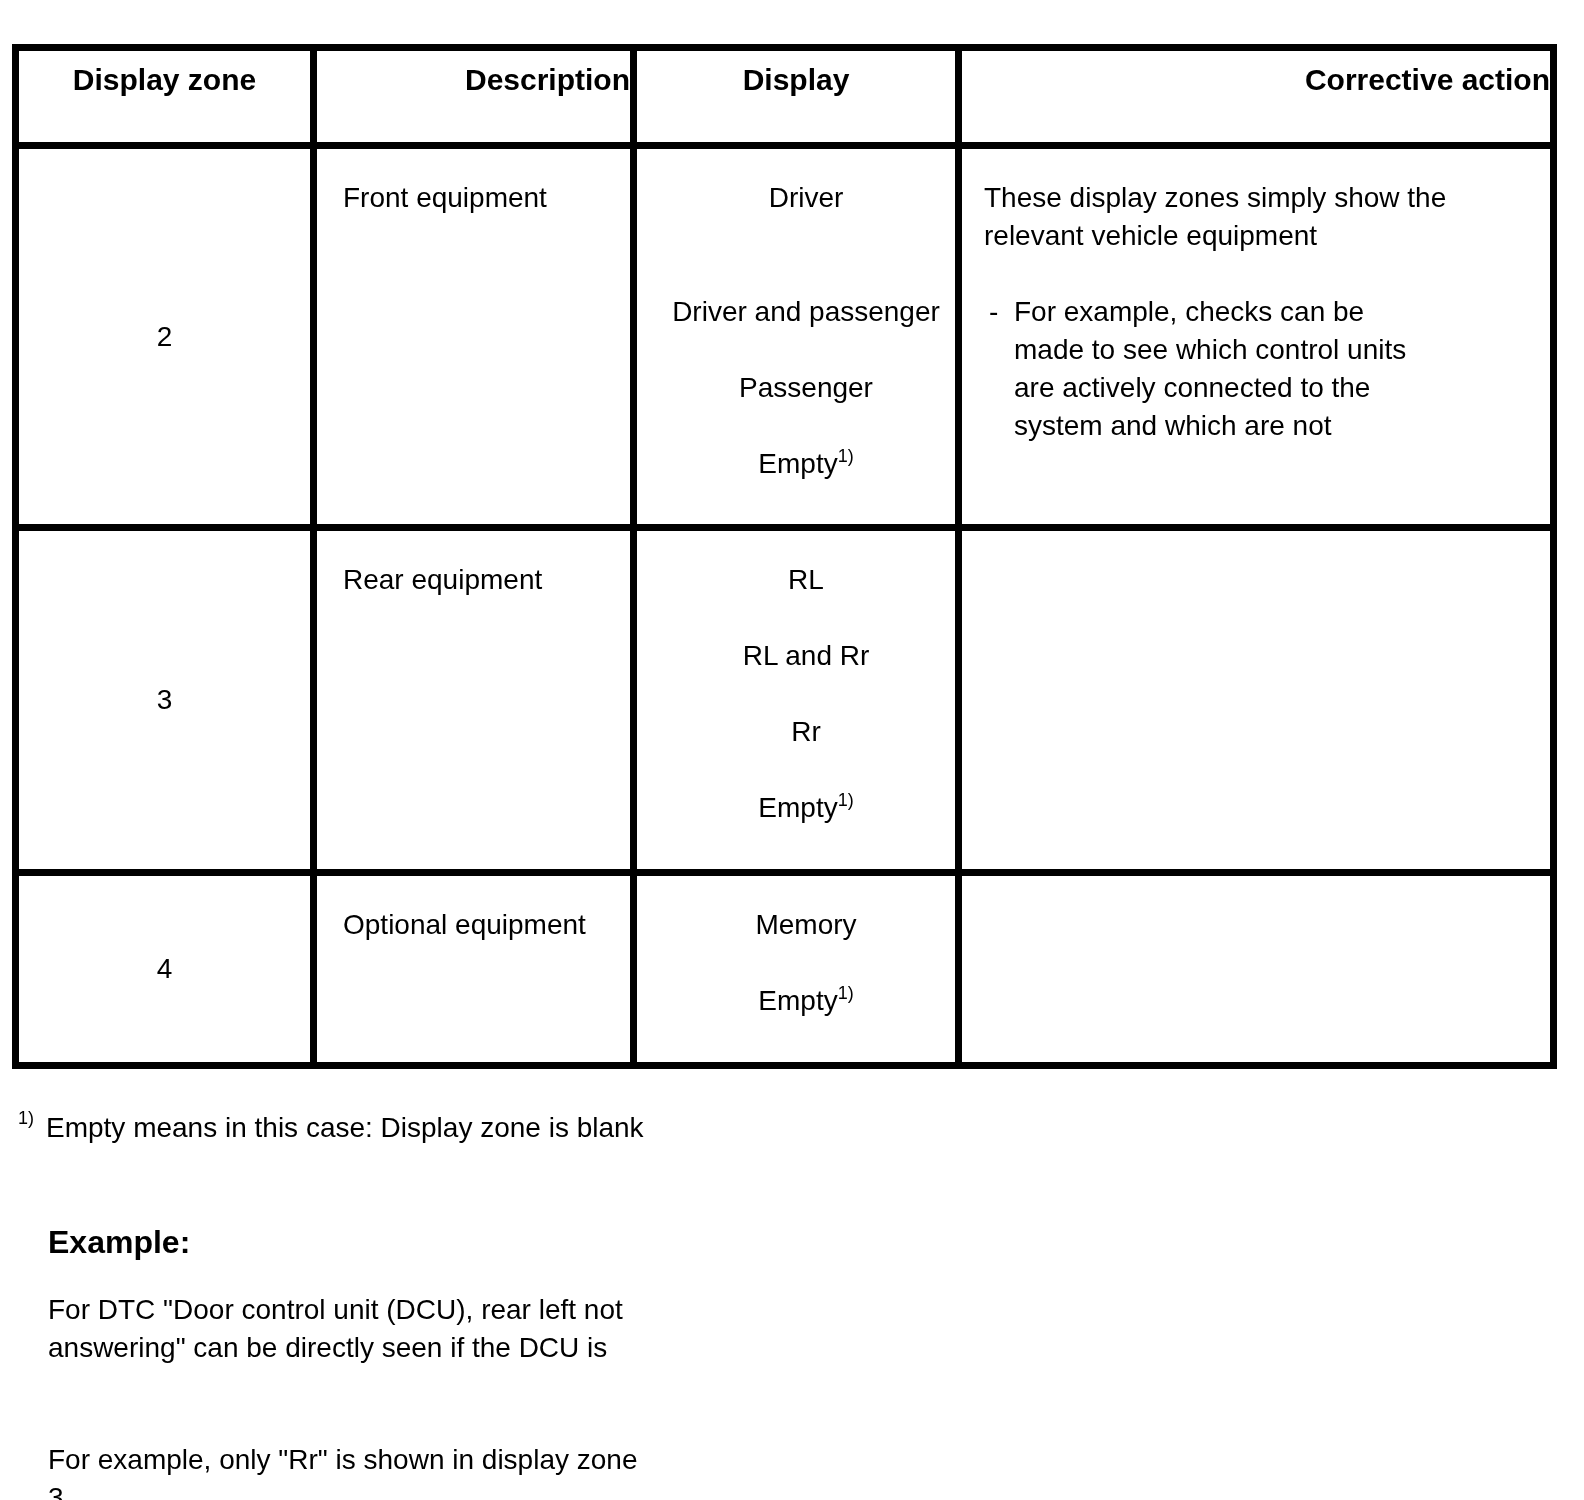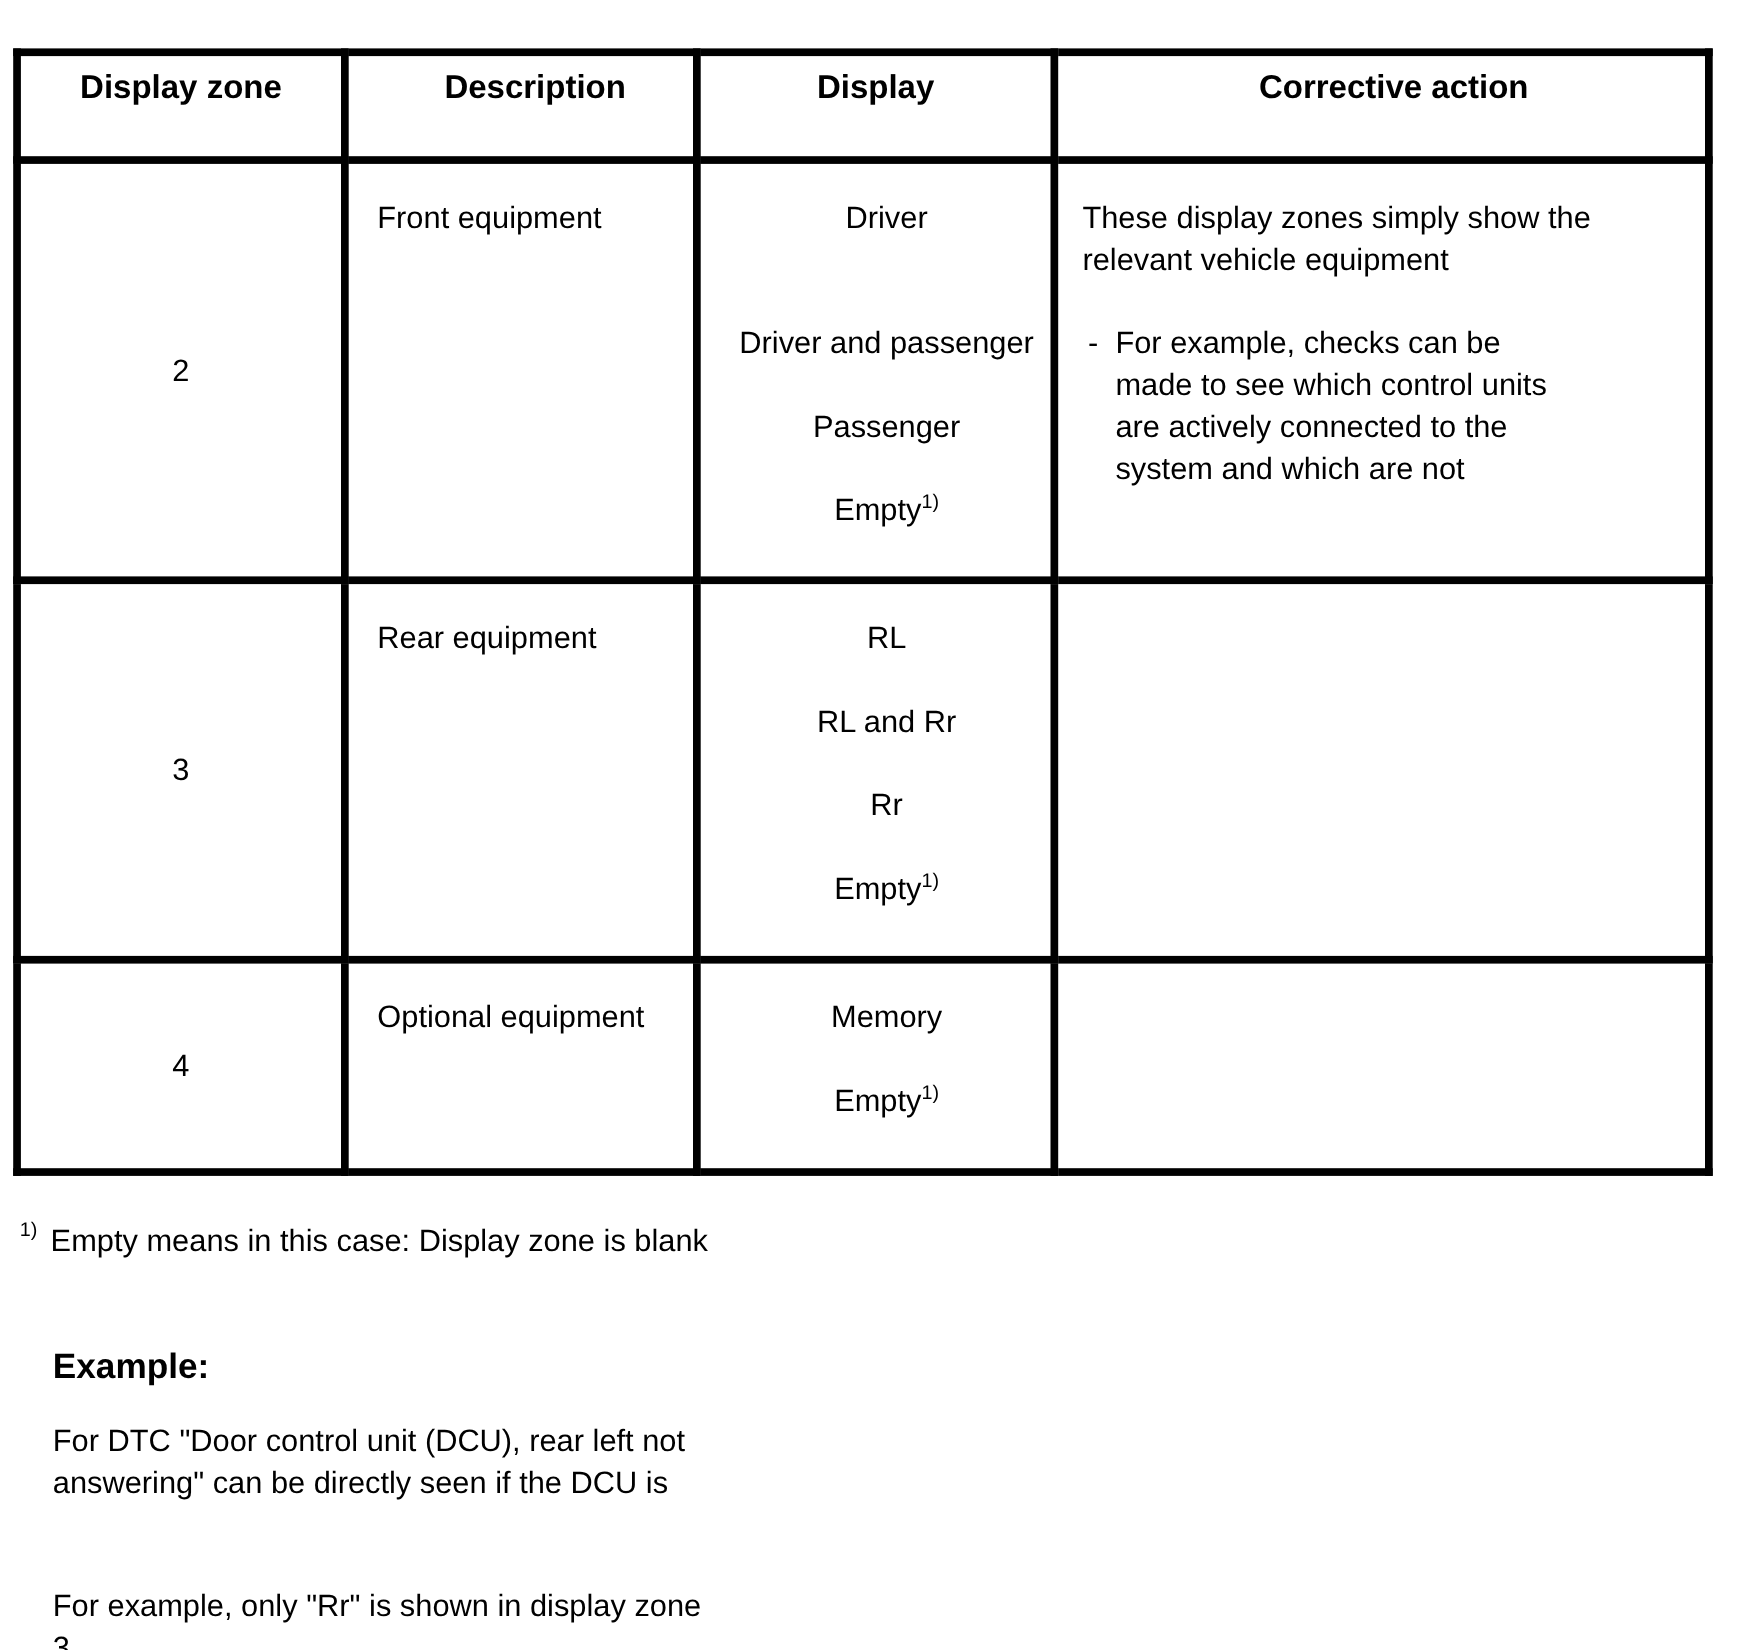--- a/index.html
+++ b/index.html
@@ -37,21 +37,21 @@
     font-size: 28px;
     line-height: 38px;
     vertical-align: top;
     overflow: hidden;
   }
   th {
     font-weight: bold;
     font-size: 30px;
     padding-top: 10px;
     height: 98px;
-    text-align: center;
+    text-align: right;
   }
   th.h-zone    { text-align: center; }
   th.h-desc    { padding-left: 26px; }
   th.h-display { text-align: center; }
   th.h-corr    { padding-left: 22px; }
 
   tr.r-zone2 { height: 382px; }
   tr.r-zone3 { height: 345px; }
   tr.r-zone4 { height: 193px; }
 

